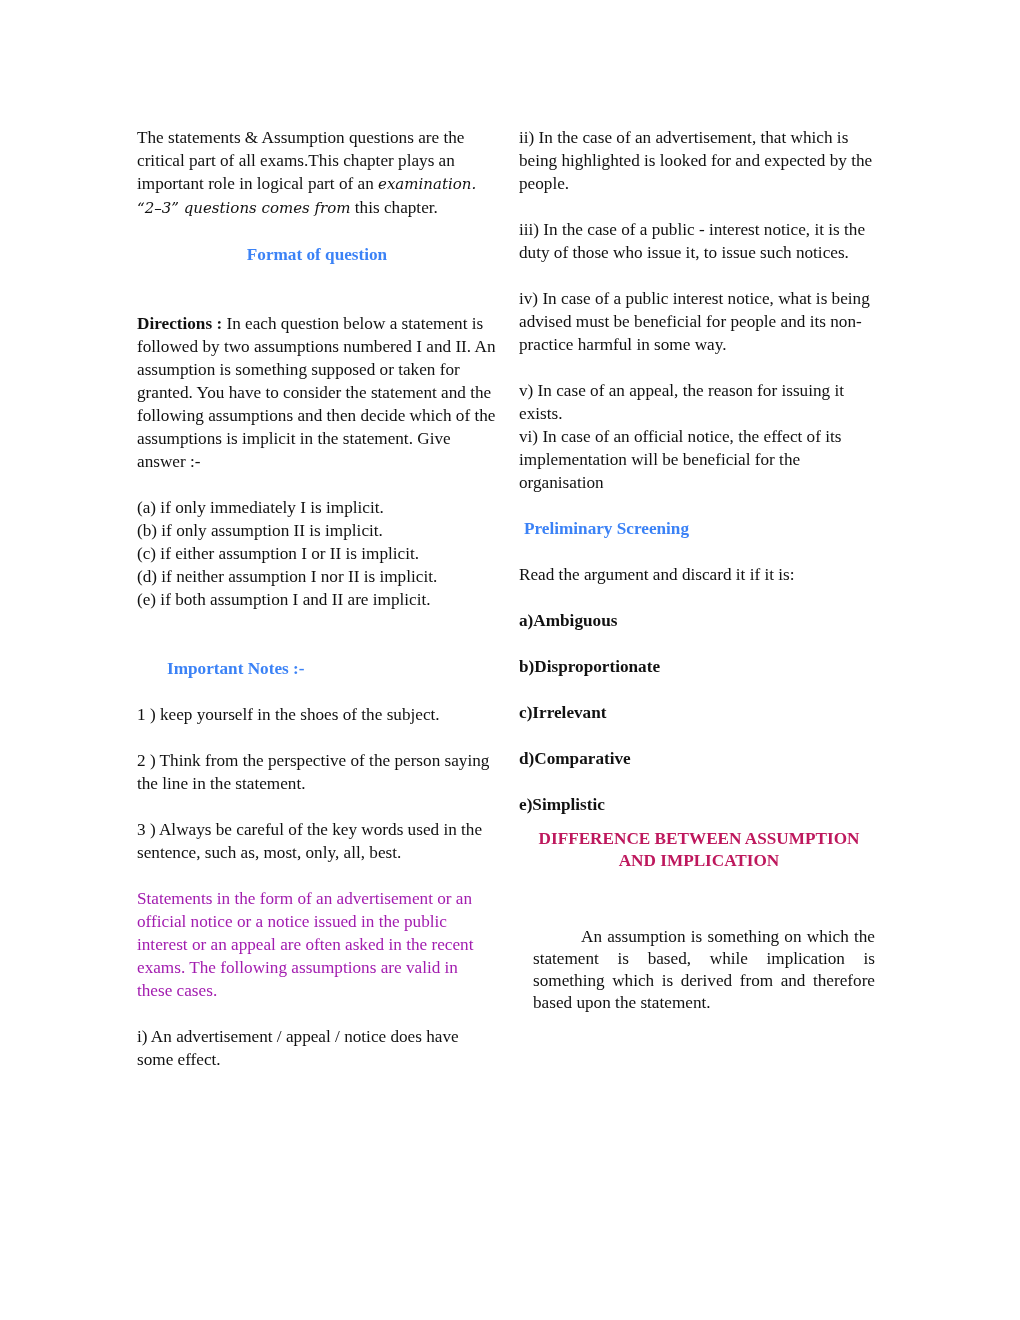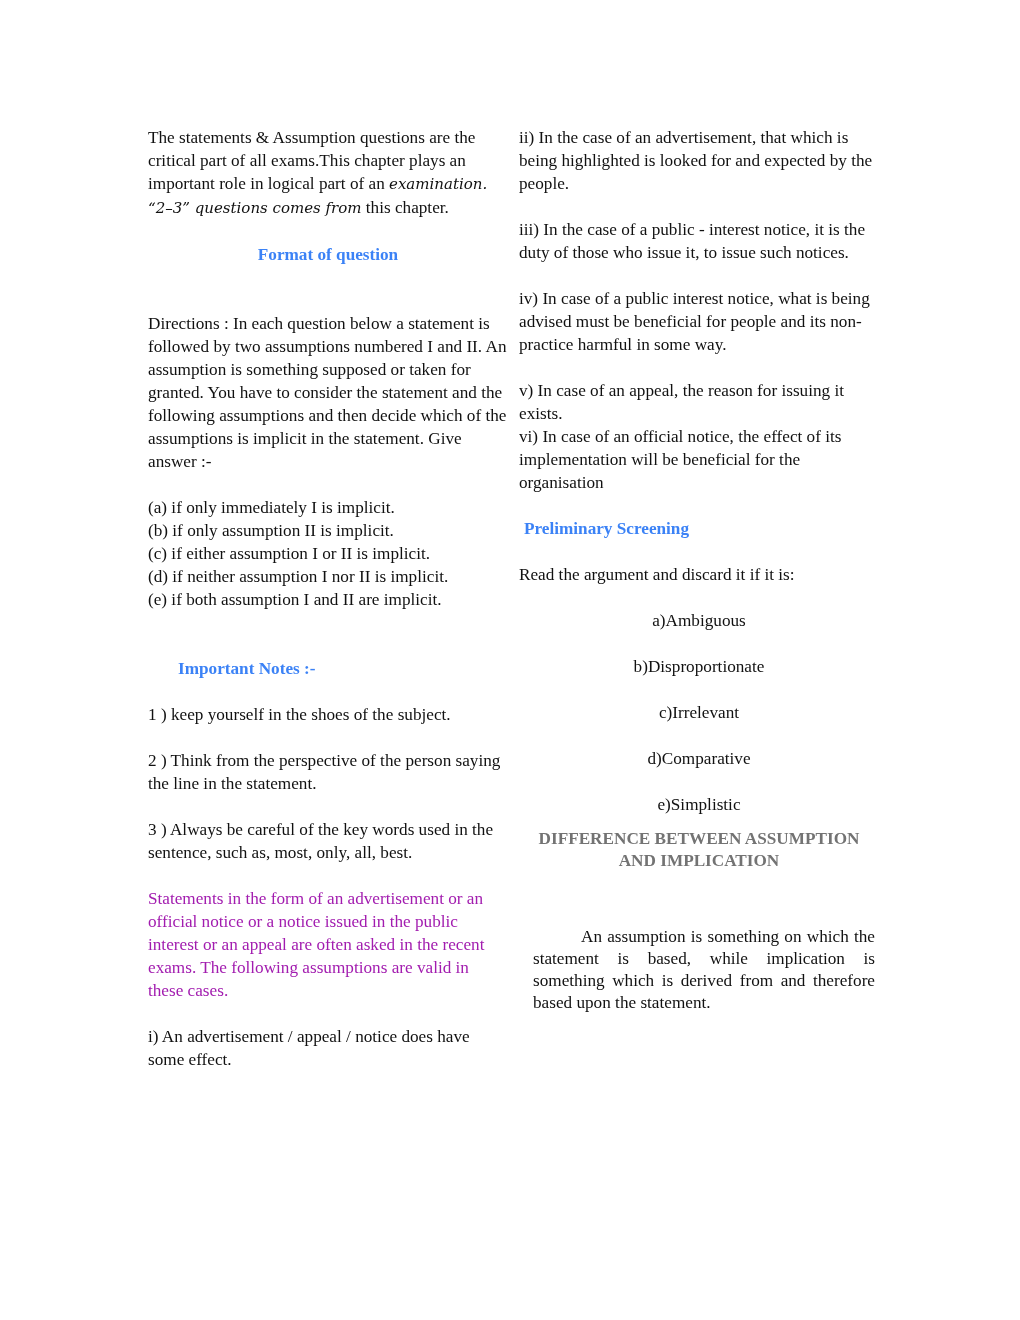--- a/index.html
+++ b/index.html
@@ -1,28 +1,28 @@
 <!DOCTYPE html>
 <html><head>
 <meta charset="utf-8">
 <style>
   html, body { margin: 0; padding: 0; background: #ffffff; }
   body { width: 1020px; height: 1320px; position: relative; overflow: hidden;
          font-family: "Liberation Serif", serif; color: #111; font-size: 17.2px; }
   .col { position: absolute; top: 126px; line-height: 23px; }
-  .col.left { left: 148px; width: 360px; }
+  .col.left { left: 137px; width: 360px; }
   .col.right { left: 519px; width: 360px; }
   p { margin: 0; }
   .gap { height: 23px; }
   .red-head { color: #3b82f6; font-weight: bold; }
   .blue { color: #a21caf; }
   .ital { font-style: italic; font-family: "DejaVu Serif", serif; font-size: 15px; }
-  .bold { font-weight: normal; text-align: center; }
+  .bold { font-weight: bold; }
   .center { text-align: center; }
-  .steel { color: #737373; font-weight: bold; text-align: center; line-height: 22px; }
+  .steel { color: #be185d; font-weight: bold; text-align: center; line-height: 22px; }
   .just { text-align: justify; text-indent: 48px; line-height: 22px; padding-left: 14px; padding-right: 4px; margin-top: 48px; }
 </style>
 </head>
 <body>
 
 <div class="col left">
   <p>
     <span>The statements &amp; Assumption questions are the critical part of all exams.This chapter plays an important role in logical part of an</span>
     <span class="ital">examination. “2–3” questions comes from</span>
     <span>this chapter.</span>

